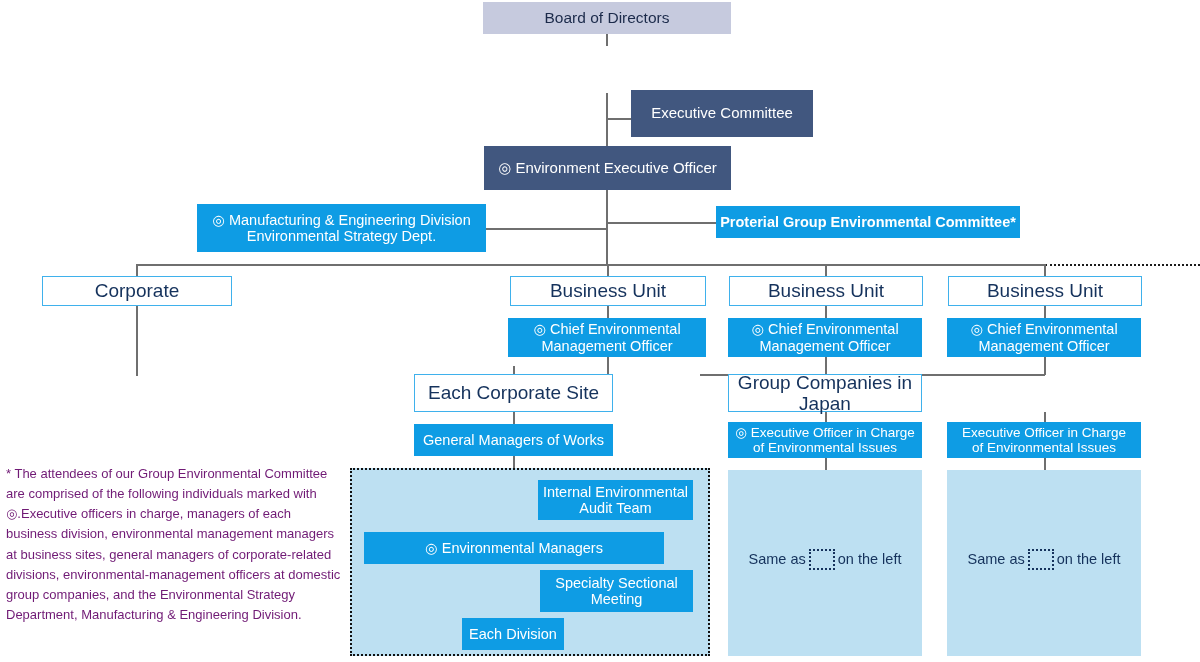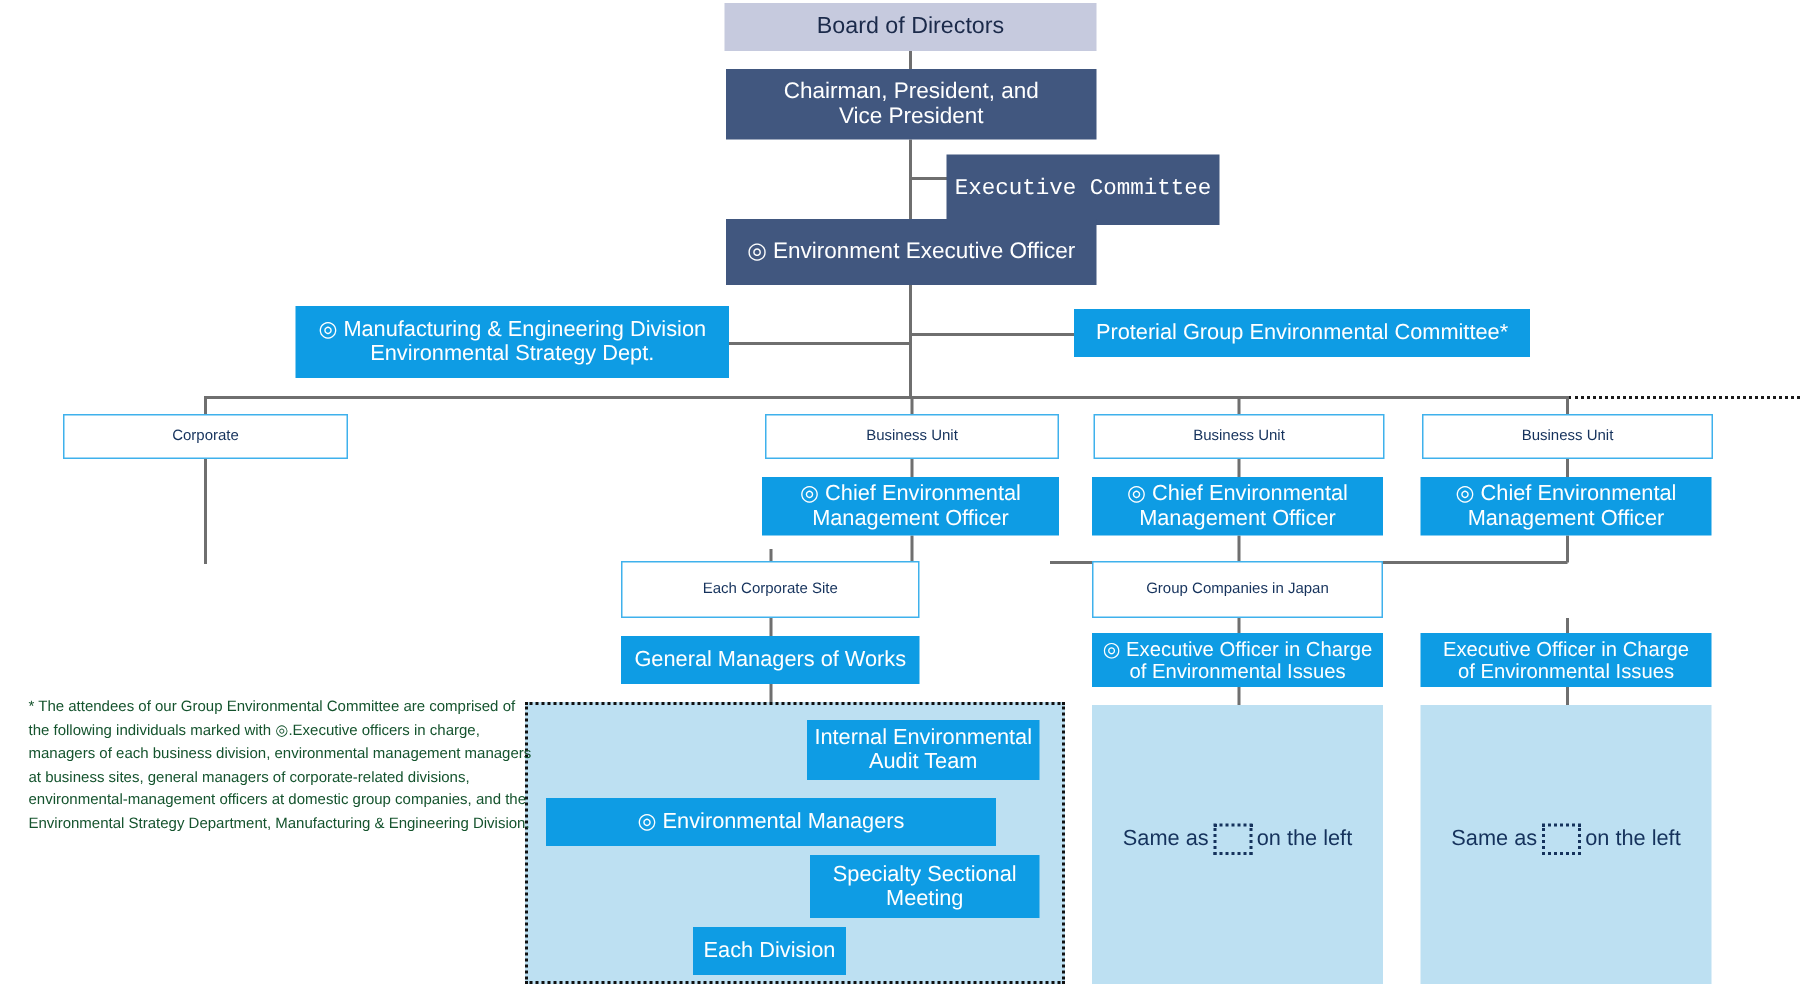--- a/index.html
+++ b/index.html
@@ -39,21 +39,21 @@
   }
   .b-blue{          
     background:#0e9ce4;
     color:#ffffff;
     font-size:14.5px;
   }
   .b-outline{       
     background:#ffffff;
     border:1.5px solid #3fb1ec;
     color:#15325c;
-    font-size:10px;
+    font-size:19px;
   }
 
   
   .ln{
     position:absolute;
     background:#6f6f6f;
     z-index:1;
   }
   .ln.v{width:1.6px;}
   .ln.h{height:1.6px;}
@@ -94,25 +94,24 @@
     margin:0 3px;
     vertical-align:middle;
   }
 
   
   .note{
     position:absolute;
     left:6px;
     top:464px;
     width:336px;
-    font-size:10px;
+    font-size:13px;
     line-height:1.55;
-    color:#14532d;
+    color:#701a75;
     z-index:5;
-    margin-left:13px;
   }
 </style>
 </head>
 <body>
 
 <div id="chart">
 
   <div class="ln v" style="left:606px;top:33px;height:13px;"></div>
 
   <div class="ln v" style="left:606px;top:93px;height:53px;"></div>
@@ -175,39 +174,35 @@
   <div class="same-as" style="left:947px;top:545px;width:194px;height:28px;">
     <span>Same as</span>
     <span class="dotbox"></span>
     <span>on the left</span>
   </div>
 
   <div class="box b-gray" style="left:483px;top:2px;width:248px;height:32px;">
     <span>Board of Directors</span>
   </div>
 
-  <div class="box b-navy" style="left:484px;top:46px;width:247px;height:47px;">
-    <span>Chairman, President, and
-Vice President</span>
-  </div>
-
-  <div class="box b-navy" style="left:631px;top:103px;width:182px;height:47px;font-family:Liberation Mono, monospace;">
+
+  <div class="box b-navy" style="left:631px;top:90px;width:182px;height:47px;">
     <span>Executive Committee</span>
   </div>
 
   <div class="box b-navy" style="left:484px;top:146px;width:247px;height:44px;text-align:center;">
     <span>◎ Environment Executive Officer</span>
   </div>
 
   <div class="box b-blue" style="left:197px;top:204px;width:289px;height:48px;">
     <span>◎ Manufacturing &amp; Engineering Division
 Environmental Strategy Dept.</span>
   </div>
 
-  <div class="box b-blue" style="left:716px;top:206px;width:304px;height:32px;">
+  <div class="box b-blue" style="left:716px;top:206px;width:304px;height:32px;font-weight:bold;">
     <span>Proterial Group Environmental Committee*</span>
   </div>
 
   <div class="box b-outline" style="left:42px;top:276px;width:190px;height:30px;">
     <span>Corporate</span>
   </div>
 
 
   <div class="box b-outline" style="left:510px;top:276px;width:196px;height:30px;">
     <span>Business Unit</span>

